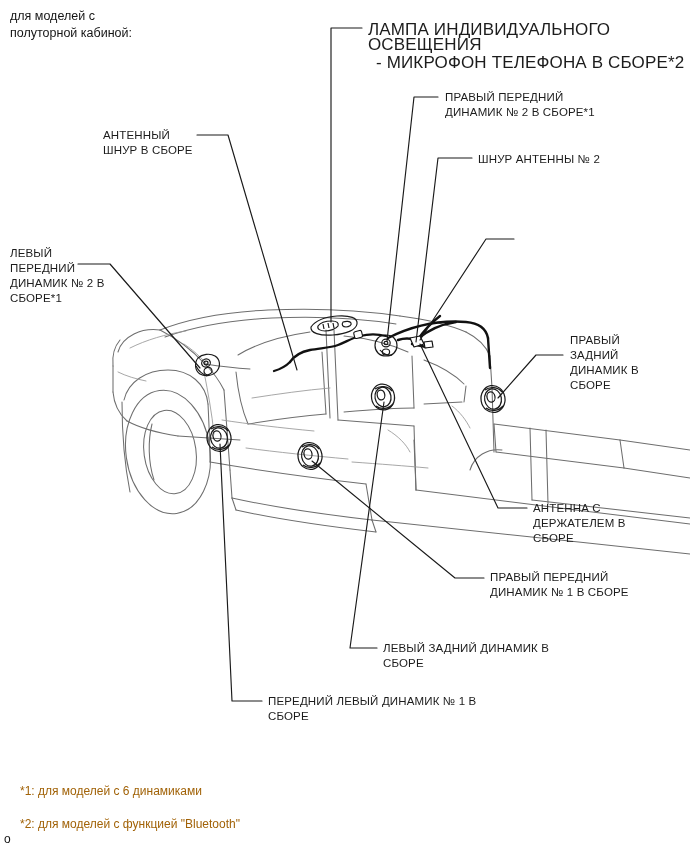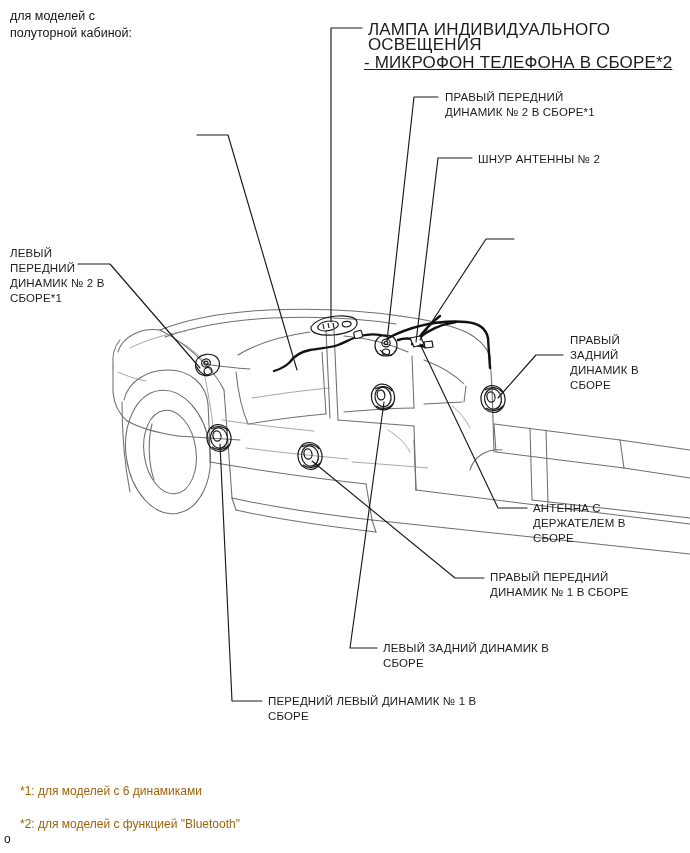--- a/index.html
+++ b/index.html
@@ -274,26 +274,28 @@
 
       <path d="M377 648 L 350 648 L 384 402"></path>
 
       <path d="M262 701 L 232 701 L 220 444"></path>
     </g>
   </svg>
 
   <div class="intro">для моделей с
 полуторной кабиной:</div>
 
+  <div class="label" style="left:103px; top:128px;">АНТЕННЫЙ
+ШНУР В СБОРЕ</div>
   <div class="label" style="left:10px;  top:246px;">ЛЕВЫЙ
 ПЕРЕДНИЙ
 ДИНАМИК № 2 В
 СБОРЕ*1</div>
   <div class="label upper" style="left:368px; top:22px;">ЛАМПА ИНДИВИДУАЛЬНОГО ОСВЕЩЕНИЯ</div>
-  <div class="label upper" style="left:364px; top:55px;text-decoration:underline;">- МИКРОФОН ТЕЛЕФОНА В СБОРЕ*2</div>
+  <div class="label upper" style="left:376px; top:55px;">- МИКРОФОН ТЕЛЕФОНА В СБОРЕ*2</div>
   <div class="label" style="left:445px; top:90px;">ПРАВЫЙ ПЕРЕДНИЙ
 ДИНАМИК № 2 В СБОРЕ*1</div>
   <div class="label" style="left:478px; top:152px;text-align:center;">ШНУР АНТЕННЫ № 2</div>
   <div class="label" style="left:570px; top:333px;">ПРАВЫЙ
 ЗАДНИЙ
 ДИНАМИК В
 СБОРЕ</div>
   <div class="label" style="left:533px; top:501px;">АНТЕННА С
 ДЕРЖАТЕЛЕМ В
 СБОРЕ</div>

